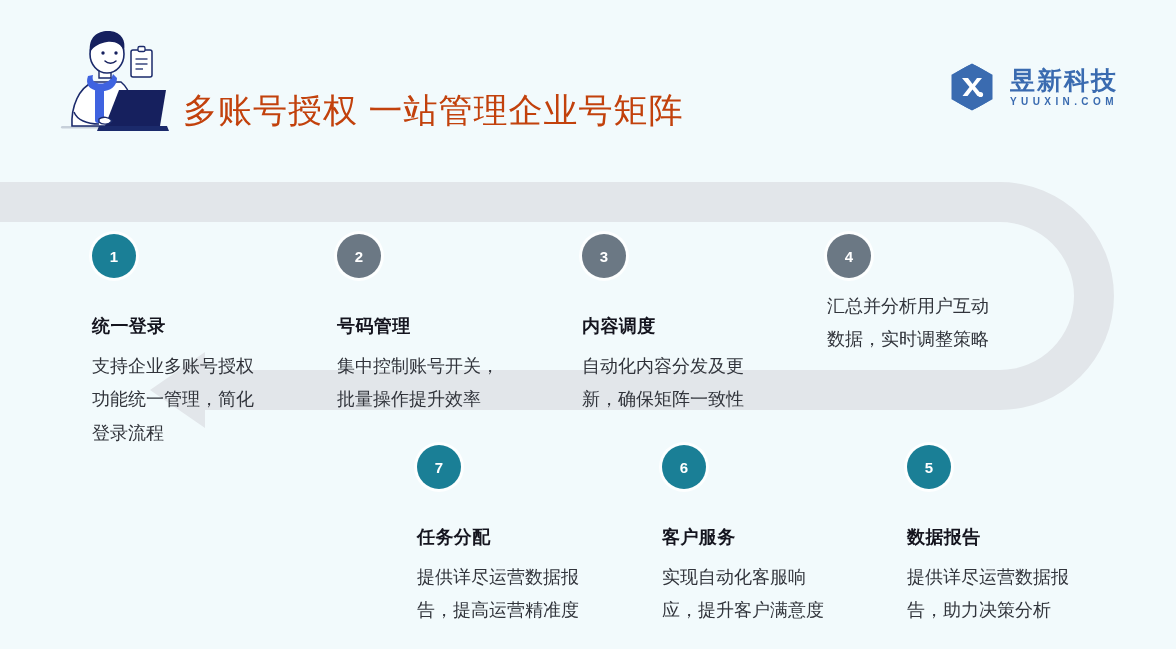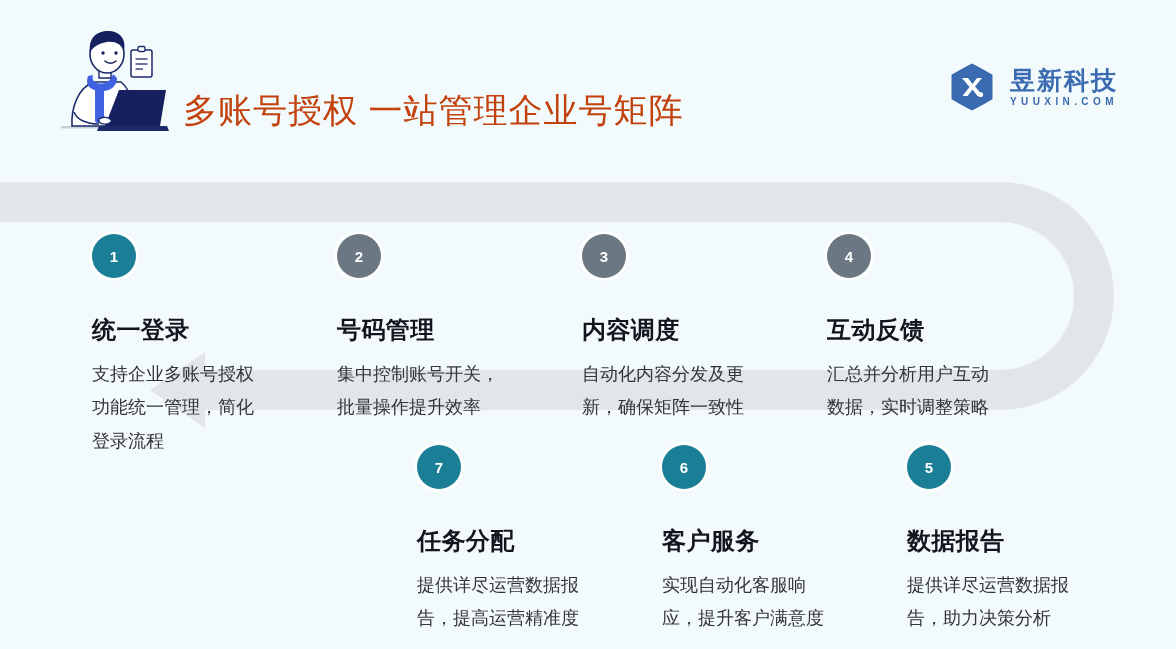--- a/index.html
+++ b/index.html
@@ -92,21 +92,21 @@
     border-radius: 50%;
     display: flex;
     align-items: center;
     justify-content: center;
     color: #ffffff;
     font-size: 15px;
     font-weight: bold;
     box-shadow: 0 0 0 3px rgba(255,255,255,0.85);
   }
   .step-title {
-    font-size: 24px;
+    font-size: 18px;
     font-weight: bold;
     color: #14141e;
     white-space: nowrap;
     letter-spacing: 0.4px;
   }
   .step-desc {
     font-size: 18px;
     line-height: 1.85;
     color: #31343b;
     width: 176px;
@@ -203,21 +203,20 @@
 </div>
 
 <div class="step" style="left:582px; top:234px;">
   <div class="step-badge" style="background:#6b7884;">3</div>
   <div class="step-title" style="margin-top:36px;">内容调度</div>
   <div class="step-desc" style="margin-top:12px;">自动化内容分发及更新，确保矩阵一致性</div>
 </div>
 
 <div class="step" style="left:827px; top:234px;">
   <div class="step-badge" style="background:#6b7884;">4</div>
-  <div class="step-title" style="margin-top:36px;">互动反馈</div>
   <div class="step-desc" style="margin-top:12px;">汇总并分析用户互动数据，实时调整策略</div>
 </div>
 
 <div class="step" style="left:907px; top:445px;">
   <div class="step-badge" style="background:#1a7f96;">5</div>
   <div class="step-title" style="margin-top:36px;">数据报告</div>
   <div class="step-desc" style="margin-top:12px;">提供详尽运营数据报告，助力决策分析</div>
 </div>
 
 <div class="step" style="left:662px; top:445px;">

